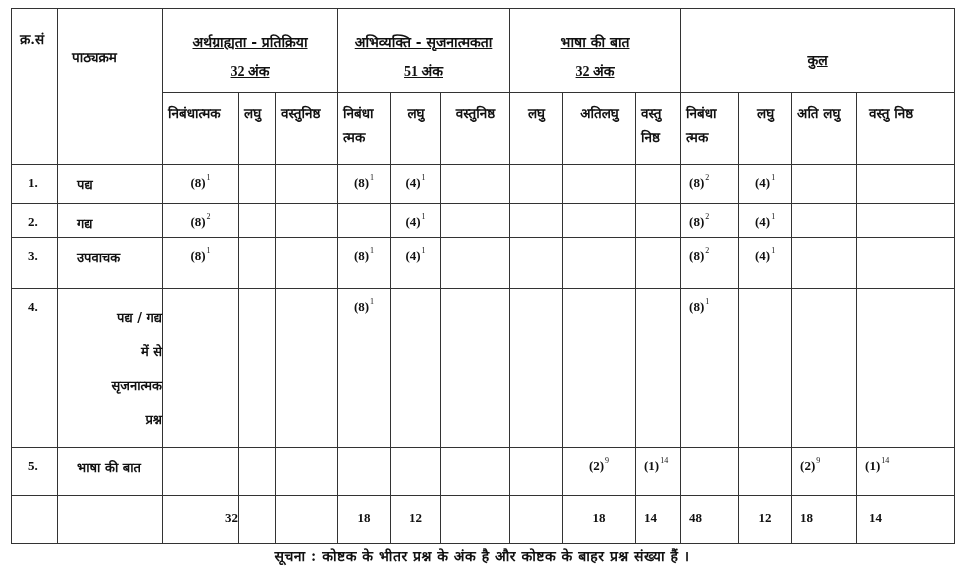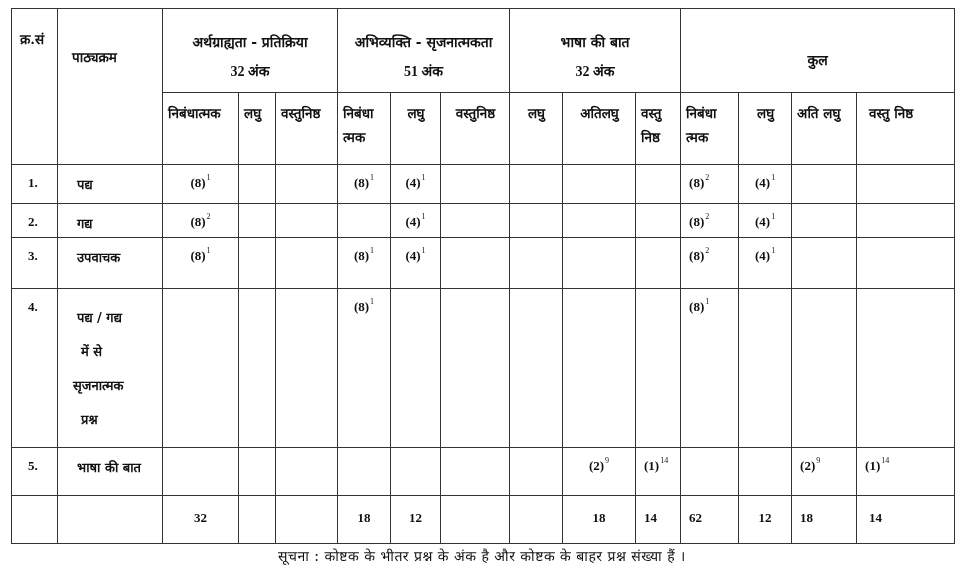--- a/index.html
+++ b/index.html
@@ -11,32 +11,32 @@
     width: 943px;
   }
   table.blueprint td {
     border: 1.5px solid #333;
     padding: 0;
     font-size: 13px;
     font-weight: bold;
     vertical-align: top;
     box-sizing: border-box;
   }
-  .hdr-group { text-align: center; padding-top: 18px !important; line-height: 30px; font-size: 14px !important; }
+  .hdr-group { text-align: center; padding-top: 18px !important; line-height: 30px; font-size: 14px !important; text-decoration: underline; }
   .hdr-sub { padding: 8px 4px 0 5px !important; line-height: 24px; font-size: 13.5px !important; }
   .center { text-align: center; }
   .cell-val { padding-top: 10px !important; }
   .num { font-family: "Liberation Serif", "DejaVu Serif", serif; font-size: 14px; font-weight: bold; }
   sup { font-size: 8px; font-weight: normal; position: relative; top: -2px; margin-left: 1px; }
   .sn { padding-left: 16px !important; padding-top: 10px !important; font-family: "Liberation Serif", serif; }
   .course { padding-left: 19px !important; padding-top: 10px !important; }
-  .course-multi { padding-top: 12px !important; line-height: 34px; }
+  .course-multi { padding-top: 12px !important; line-height: 34px; text-align: right; }
   .note {
     position: absolute; left: 0; width: 964px; top: 546px;
-    text-align: center; font-size: 14px; font-weight: normal; letter-spacing: 0.5px;
+    text-align: center; font-size: 14px; font-weight: bold; letter-spacing: 0.5px;
   }
 </style>
 </head>
 <body>
 
 <table class="blueprint">
   <colgroup>
     <col style="width:46px">
       <col style="width:105px">
     <col style="width:76px">
@@ -179,30 +179,30 @@
         <td class="cell-val num" style="text-align: center;"><span>(2)</span><sup>9</sup></td>
         <td class="cell-val num" style="text-align: left; padding-left: 8px;"><span>(1)</span><sup>14</sup></td>
         <td class="cell-val num" style="text-align: left; padding-left: 8px;"></td>
         <td class="cell-val num" style="text-align: center;"></td>
         <td class="cell-val num" style="text-align: left; padding-left: 8px;"><span>(2)</span><sup>9</sup></td>
         <td class="cell-val num" style="text-align: left; padding-left: 8px;"><span>(1)</span><sup>14</sup></td>
       </tr>
       <tr style="height: 48px;">
         <td></td>
         <td></td>
-        <td class="num" style="padding-top: 14px; text-align: center;">32</td>
+        <td class="num" style="padding-top: 14px; text-align: right;">32</td>
         <td class="num" style="padding-top: 14px; text-align: center;"></td>
         <td class="num" style="padding-top: 14px; text-align: center;"></td>
         <td class="num" style="padding-top: 14px; text-align: center;">18</td>
         <td class="num" style="padding-top: 14px; text-align: center;">12</td>
         <td class="num" style="padding-top: 14px; text-align: center;"></td>
         <td class="num" style="padding-top: 14px; text-align: center;"></td>
         <td class="num" style="padding-top: 14px; text-align: center;">18</td>
         <td class="num" style="padding-top: 14px; text-align: left; padding-left: 8px;">14</td>
-        <td class="num" style="padding-top: 14px; text-align: left; padding-left: 8px;">62</td>
+        <td class="num" style="padding-top: 14px; text-align: left; padding-left: 8px;">48</td>
         <td class="num" style="padding-top: 14px; text-align: center;">12</td>
         <td class="num" style="padding-top: 14px; text-align: left; padding-left: 8px;">18</td>
         <td class="num" style="padding-top: 14px; text-align: left; padding-left: 12px;">14</td>
       </tr>
     </tbody>
 </table>
 
 <div class="note">सूचना : कोष्टक के भीतर प्रश्न के अंक है और कोष्टक के बाहर प्रश्न संख्या हैं ।</div>
 
 </body></html>

